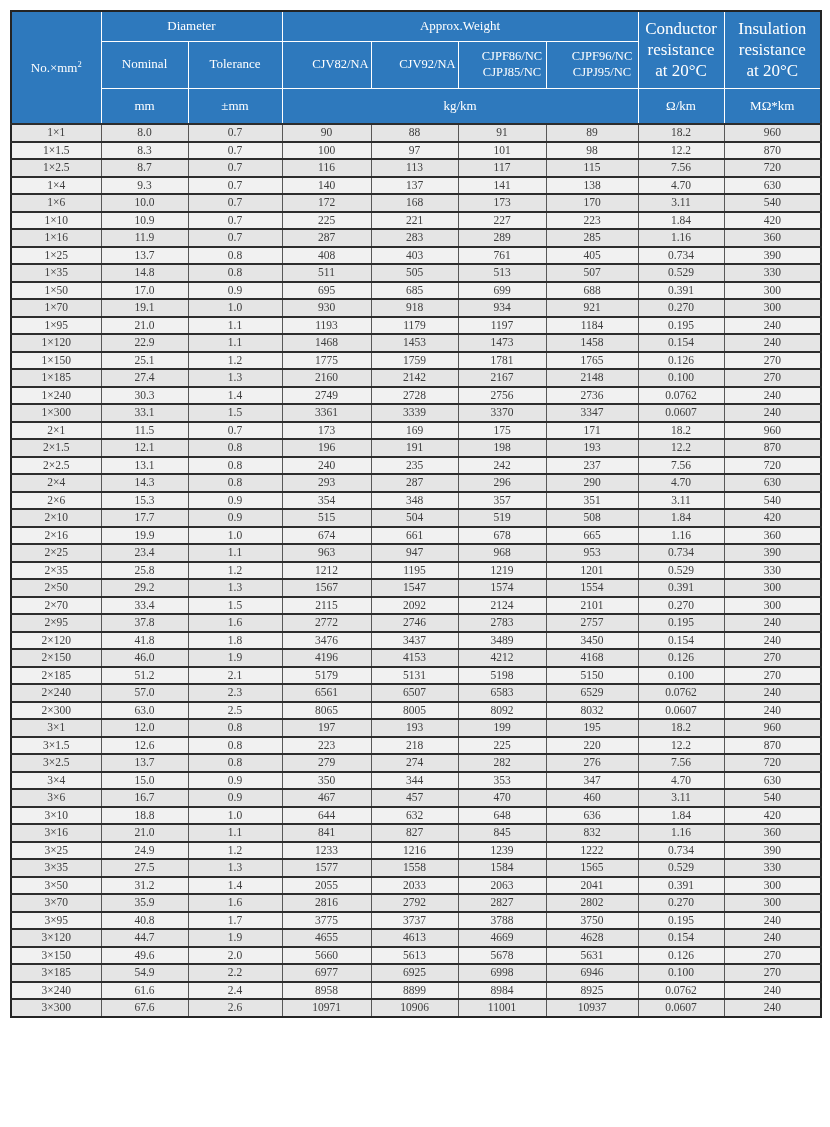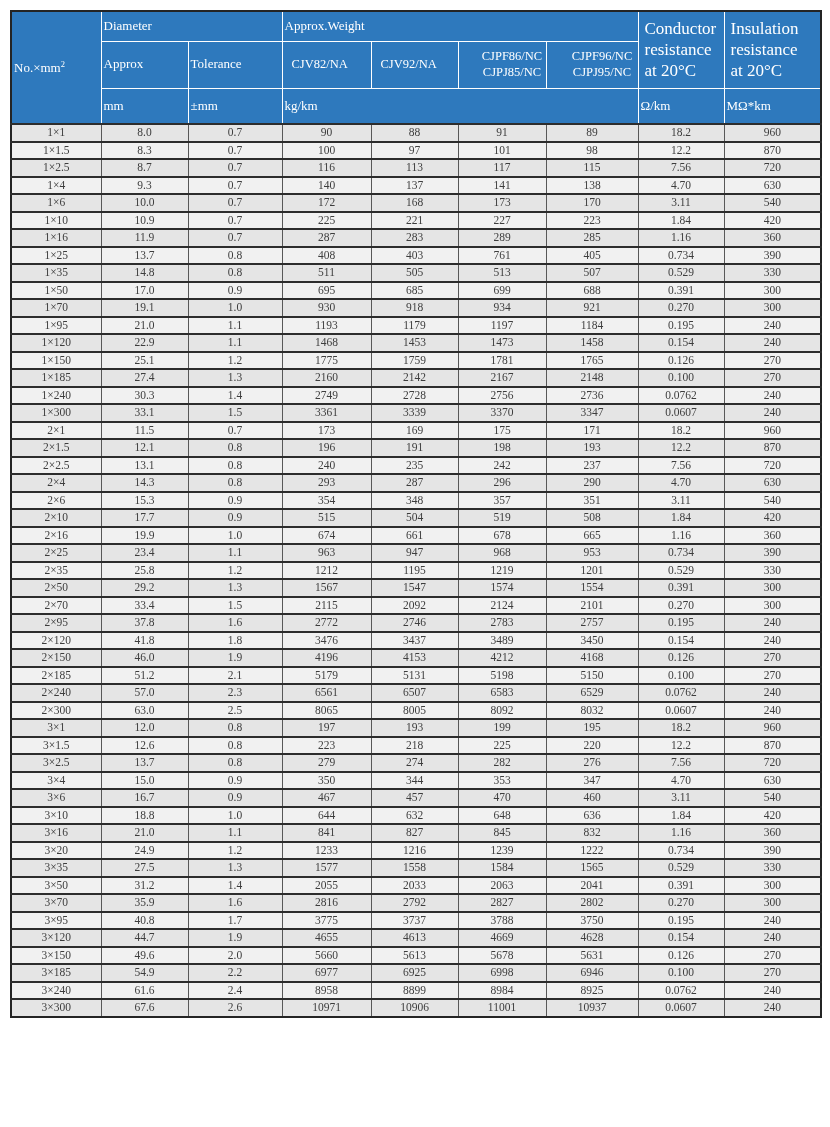--- a/index.html
+++ b/index.html
@@ -27,36 +27,36 @@
     table-layout: fixed;
     border: 2px solid var(--border-dark);
   }
   
   thead th {
     background: var(--header-bg);
     color: var(--header-text);
     font-weight: normal;
     font-size: 13px;
     border: 1.5px solid #ffffff;
-    text-align: left;
+    text-align: center;
     vertical-align: middle;
     padding: 1px 2px;
     line-height: 1.25;
   }
   thead tr.h1 { height: 30px; }
   thead tr.h2 { height: 47px; }
   thead tr.h3 { height: 36px; }
   thead th.two-line {
     white-space: pre-line;
     text-align: center;
     padding-left: 22px;
     font-size: 12.5px;
   }
   thead th.model {
-    text-align: left;
+    text-align: right;
     padding-left: 9px;
     font-size: 12.5px;
     margin-top: 25px;
   }
   thead th.wrap3 { font-size: 17px; padding: 0 6px; }
   thead th sup { font-size: 8.5px; }
   
   tbody td {
     height: 17.5px;
     font-size: 11.5px;
@@ -89,21 +89,21 @@
     </colgroup>
     <thead>
       <tr class="h1">
         <th rowspan="3"><span>No.×mm</span><sup>2</sup></th>
         <th colspan="2">Diameter</th>
         <th colspan="4">Approx.Weight</th>
         <th rowspan="2" class="wrap3">Conductor resistance at 20°C</th>
         <th rowspan="2" class="wrap3">Insulation resistance at 20°C</th>
       </tr>
       <tr class="h2">
-        <th>Approx</th>
+        <th>Nominal</th>
         <th>Tolerance</th>
         <th class="model">CJV82/NA</th>
         <th class="model">CJV92/NA</th>
         <th class="two-line">CJPF86/NC
 CJPJ85/NC</th>
         <th class="two-line">CJPF96/NC
 CJPJ95/NC</th>
       </tr>
       <tr class="h3">
         <th>mm</th>
@@ -559,21 +559,21 @@
           <td>21.0</td>
           <td>1.1</td>
           <td>841</td>
           <td>827</td>
           <td>845</td>
           <td>832</td>
           <td>1.16</td>
           <td>360</td>
         </tr>
         <tr class="alt">
-          <td>3×20</td>
+          <td>3×25</td>
           <td>24.9</td>
           <td>1.2</td>
           <td>1233</td>
           <td>1216</td>
           <td>1239</td>
           <td>1222</td>
           <td>0.734</td>
           <td>390</td>
         </tr>
         <tr>

